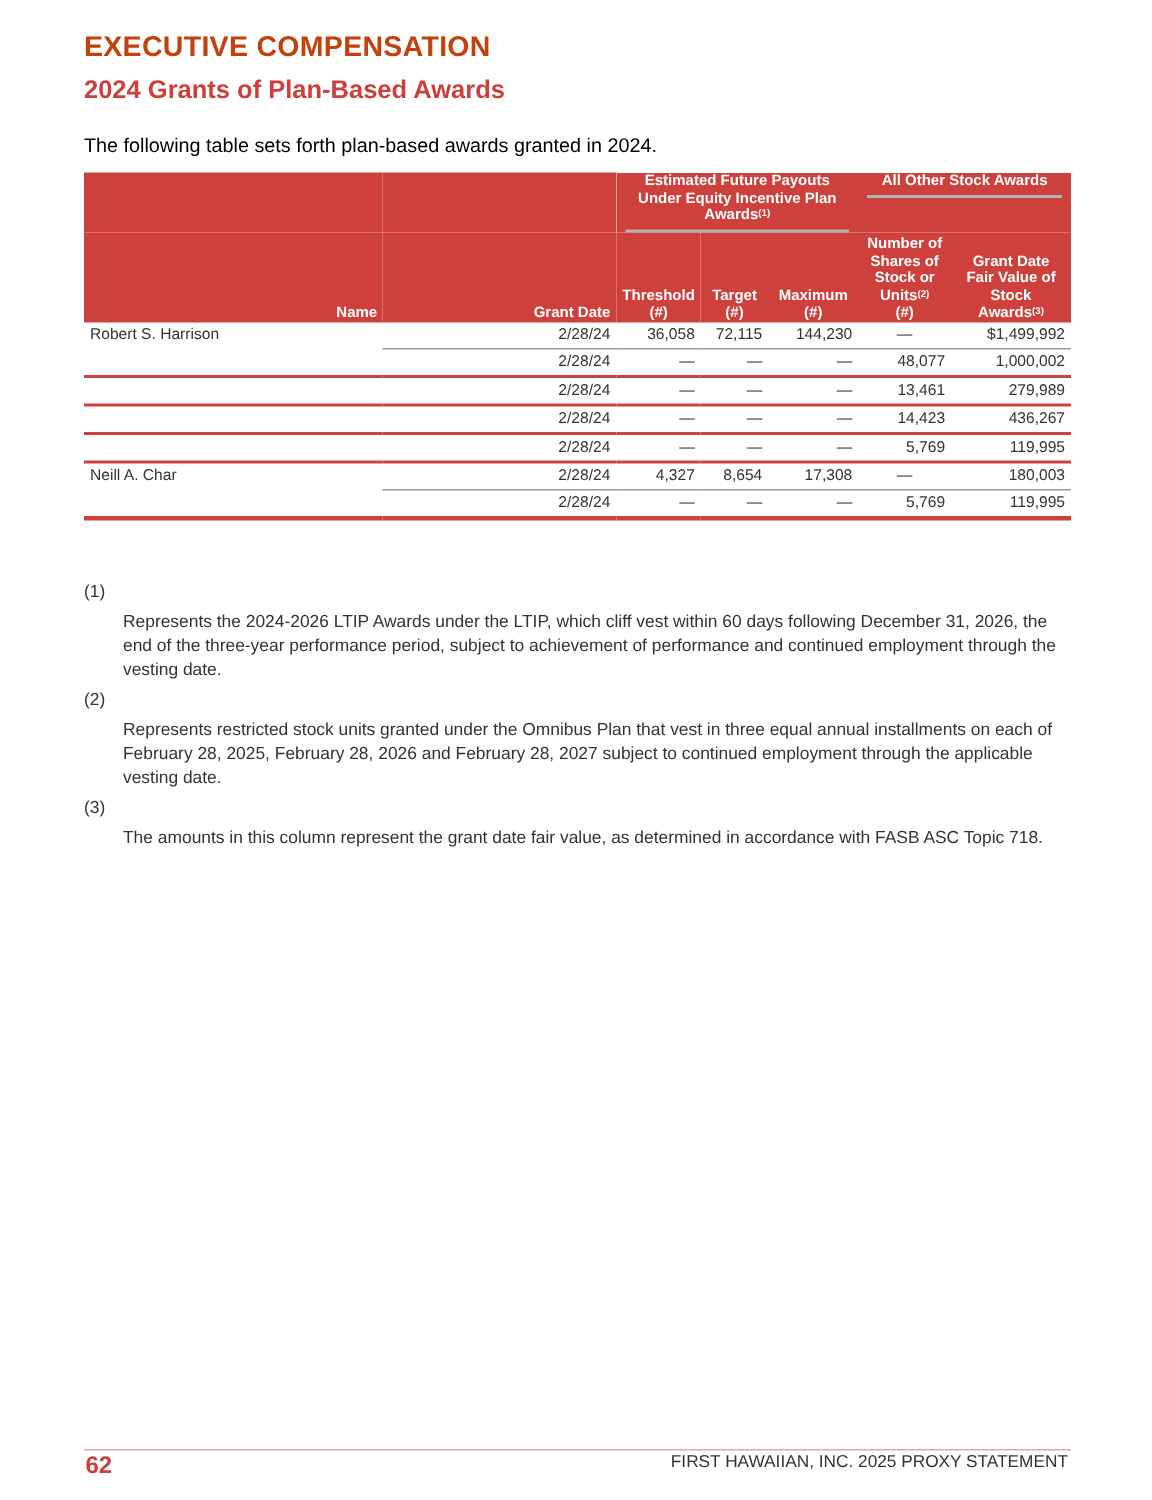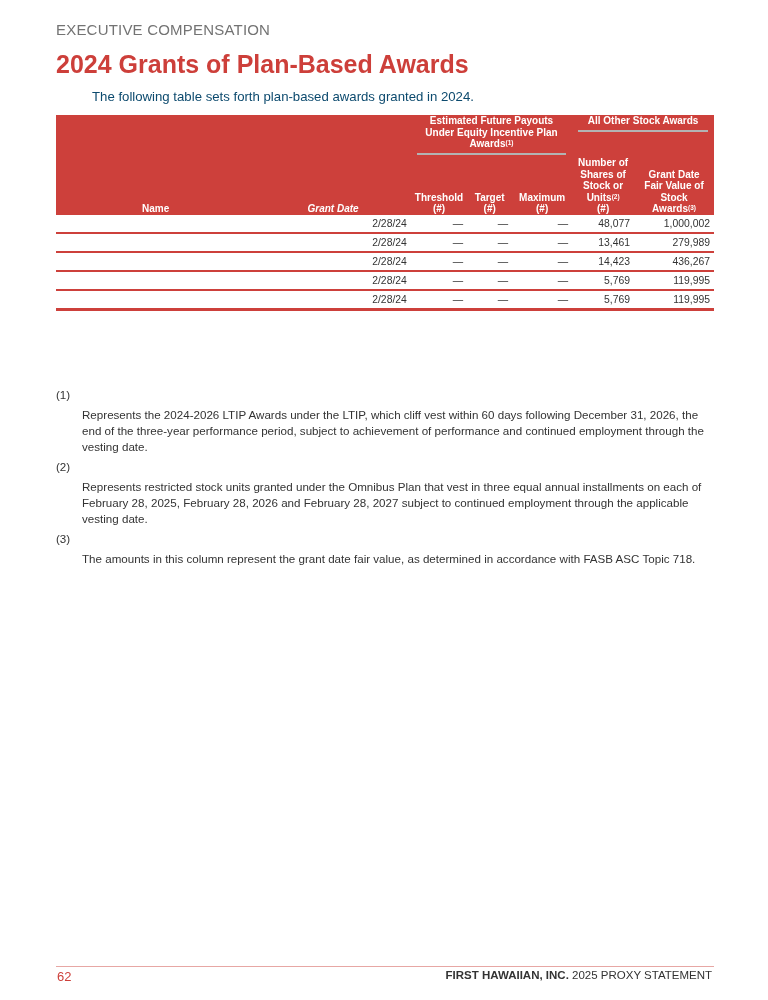--- a/index.html
+++ b/index.html
@@ -3,46 +3,46 @@
 <meta charset="utf-8">
 <style>
   html, body { margin: 0; padding: 0; background: #ffffff; }
   body {
     width: 768px; height: 1000px; position: relative; overflow: hidden;
     font-family: "Liberation Sans", "DejaVu Sans", sans-serif;
     color: #333333;
   }
   .section-label {
     position: absolute; left: 56px; top: 21px;
-    font-size: 15px; font-weight: normal; color: #737373; letter-spacing: 0.2px;
+    font-size: 19px; font-weight: bold; color: #c2410c; letter-spacing: 0.2px;
   }
   .page-title {
     position: absolute; left: 56px; top: 50px;
-    font-size: 25px; font-weight: bold; color: #cd3f3a;
+    font-size: 17px; font-weight: bold; color: #cd3f3a;
   }
   .intro {
     position: absolute; left: 56px; top: 89px;
-    font-size: 13.2px; color: #0c4a6e; margin-left: 36px;
+    font-size: 13.2px; color: #000000;
   }
   table.awards {
     position: absolute; left: 56px; top: 115px; width: 658px;
     border-collapse: collapse; font-size: 10.4px;
   }
   table.awards th {
     background: #cd403b; color: #ffffff; font-weight: bold;
     font-size: 10px; line-height: 11.5px; padding: 0 4px;
   }
   .th-top th { padding-top: 3px; height: 20px; vertical-align: top; text-align: center; }
   .th-group { position: relative; }
   .th-group .rule {
     display: block; height: 2px; background: #b3b3b3; margin: 3px 2px 0 2px;
   }
   .th-bottom th { vertical-align: bottom; padding-bottom: 2px; text-align: center; }
-  th.left { text-align: center; }
-  th.right { text-align: center; font-style: italic; }
+  th.left { text-align: right; }
+  th.right { text-align: right; }
   sup { font-size: 6.5px; vertical-align: top; position: relative; top: -1px; }
   table.awards td {
     height: 17px; padding: 0 4px; white-space: nowrap;
   }
   td.name { text-align: left; padding-left: 4px; }
   td.num { text-align: right; border-bottom: 1px solid #9a9a9a; }
   td.dash { text-align: center; border-bottom: 1px solid #9a9a9a; }
   tr.exec-last td { border-bottom: 2px solid #cd403b !important; }
   tr.exec-last td.name { border-bottom: 2px solid #cd403b; }
   tr.final td { border-bottom: 3px solid #cd403b !important; }
@@ -52,27 +52,27 @@
   }
   .fn { display: flex; margin-bottom: 4px; }
   .fn-num { width: 26px; flex: none; }
   .fn-text { flex: 1; margin-top: 20px; }
   .footer-rule {
     position: absolute; left: 56px; top: 966px; width: 658px; height: 1px;
     background: #e7a7a4;
   }
   .page-num {
     position: absolute; left: 57px; top: 969px;
-    font-size: 13px; font-weight: normal; color: #cd3f3a;
+    font-size: 16px; font-weight: bold; color: #cd3f3a;
   }
   .footer-right {
     position: absolute; right: 56px; top: 969px;
     font-size: 11.5px; color: #333333;
   }
-  .footer-right b { font-weight: bold; }
+  .footer-right b { font-weight: normal; }
 </style>
 </head>
 <body>
 
 <div class="section-label">EXECUTIVE COMPENSATION</div>
 <div class="page-title">2024 Grants of Plan-Based Awards</div>
 <div class="intro">The following table sets forth plan-based awards granted in 2024.</div>
 
 <table class="awards">
   <colgroup>
@@ -106,20 +106,29 @@
       <th>
         <span>Number of Shares of Stock or Units</span><sup>(2)</sup><br>
         <span>(#)</span>
       </th>
       <th>
         <span>Grant Date Fair Value of Stock Awards</span><sup>(3)</sup>
       </th>
     </tr>
   </thead>
   <tbody id="table-body">
+      <tr>
+        <td class="name">Robert S. Harrison</td>
+        <td class="num">2/28/24</td>
+        <td class="num">36,058</td>
+        <td class="num">72,115</td>
+        <td class="num">144,230</td>
+        <td class="dash" style="text-align: center;">—</td>
+        <td class="num">$1,499,992</td>
+      </tr>
       <tr class="exec-last">
         <td class="name"></td>
         <td class="num">2/28/24</td>
         <td class="dash" style="text-align: right;">—</td>
         <td class="dash" style="text-align: right;">—</td>
         <td class="dash" style="text-align: right;">—</td>
         <td class="num">48,077</td>
         <td class="num">1,000,002</td>
       </tr>
       <tr class="exec-last">
@@ -141,20 +150,29 @@
         <td class="num">436,267</td>
       </tr>
       <tr class="exec-last">
         <td class="name"></td>
         <td class="num">2/28/24</td>
         <td class="dash" style="text-align: right;">—</td>
         <td class="dash" style="text-align: right;">—</td>
         <td class="dash" style="text-align: right;">—</td>
         <td class="num">5,769</td>
         <td class="num">119,995</td>
+      </tr>
+      <tr>
+        <td class="name">Neill A. Char</td>
+        <td class="num">2/28/24</td>
+        <td class="num">4,327</td>
+        <td class="num">8,654</td>
+        <td class="num">17,308</td>
+        <td class="dash" style="text-align: center;">—</td>
+        <td class="num">180,003</td>
       </tr>
       <tr class="final">
         <td class="name"></td>
         <td class="num">2/28/24</td>
         <td class="dash" style="text-align: right;">—</td>
         <td class="dash" style="text-align: right;">—</td>
         <td class="dash" style="text-align: right;">—</td>
         <td class="num">5,769</td>
         <td class="num">119,995</td>
       </tr>

